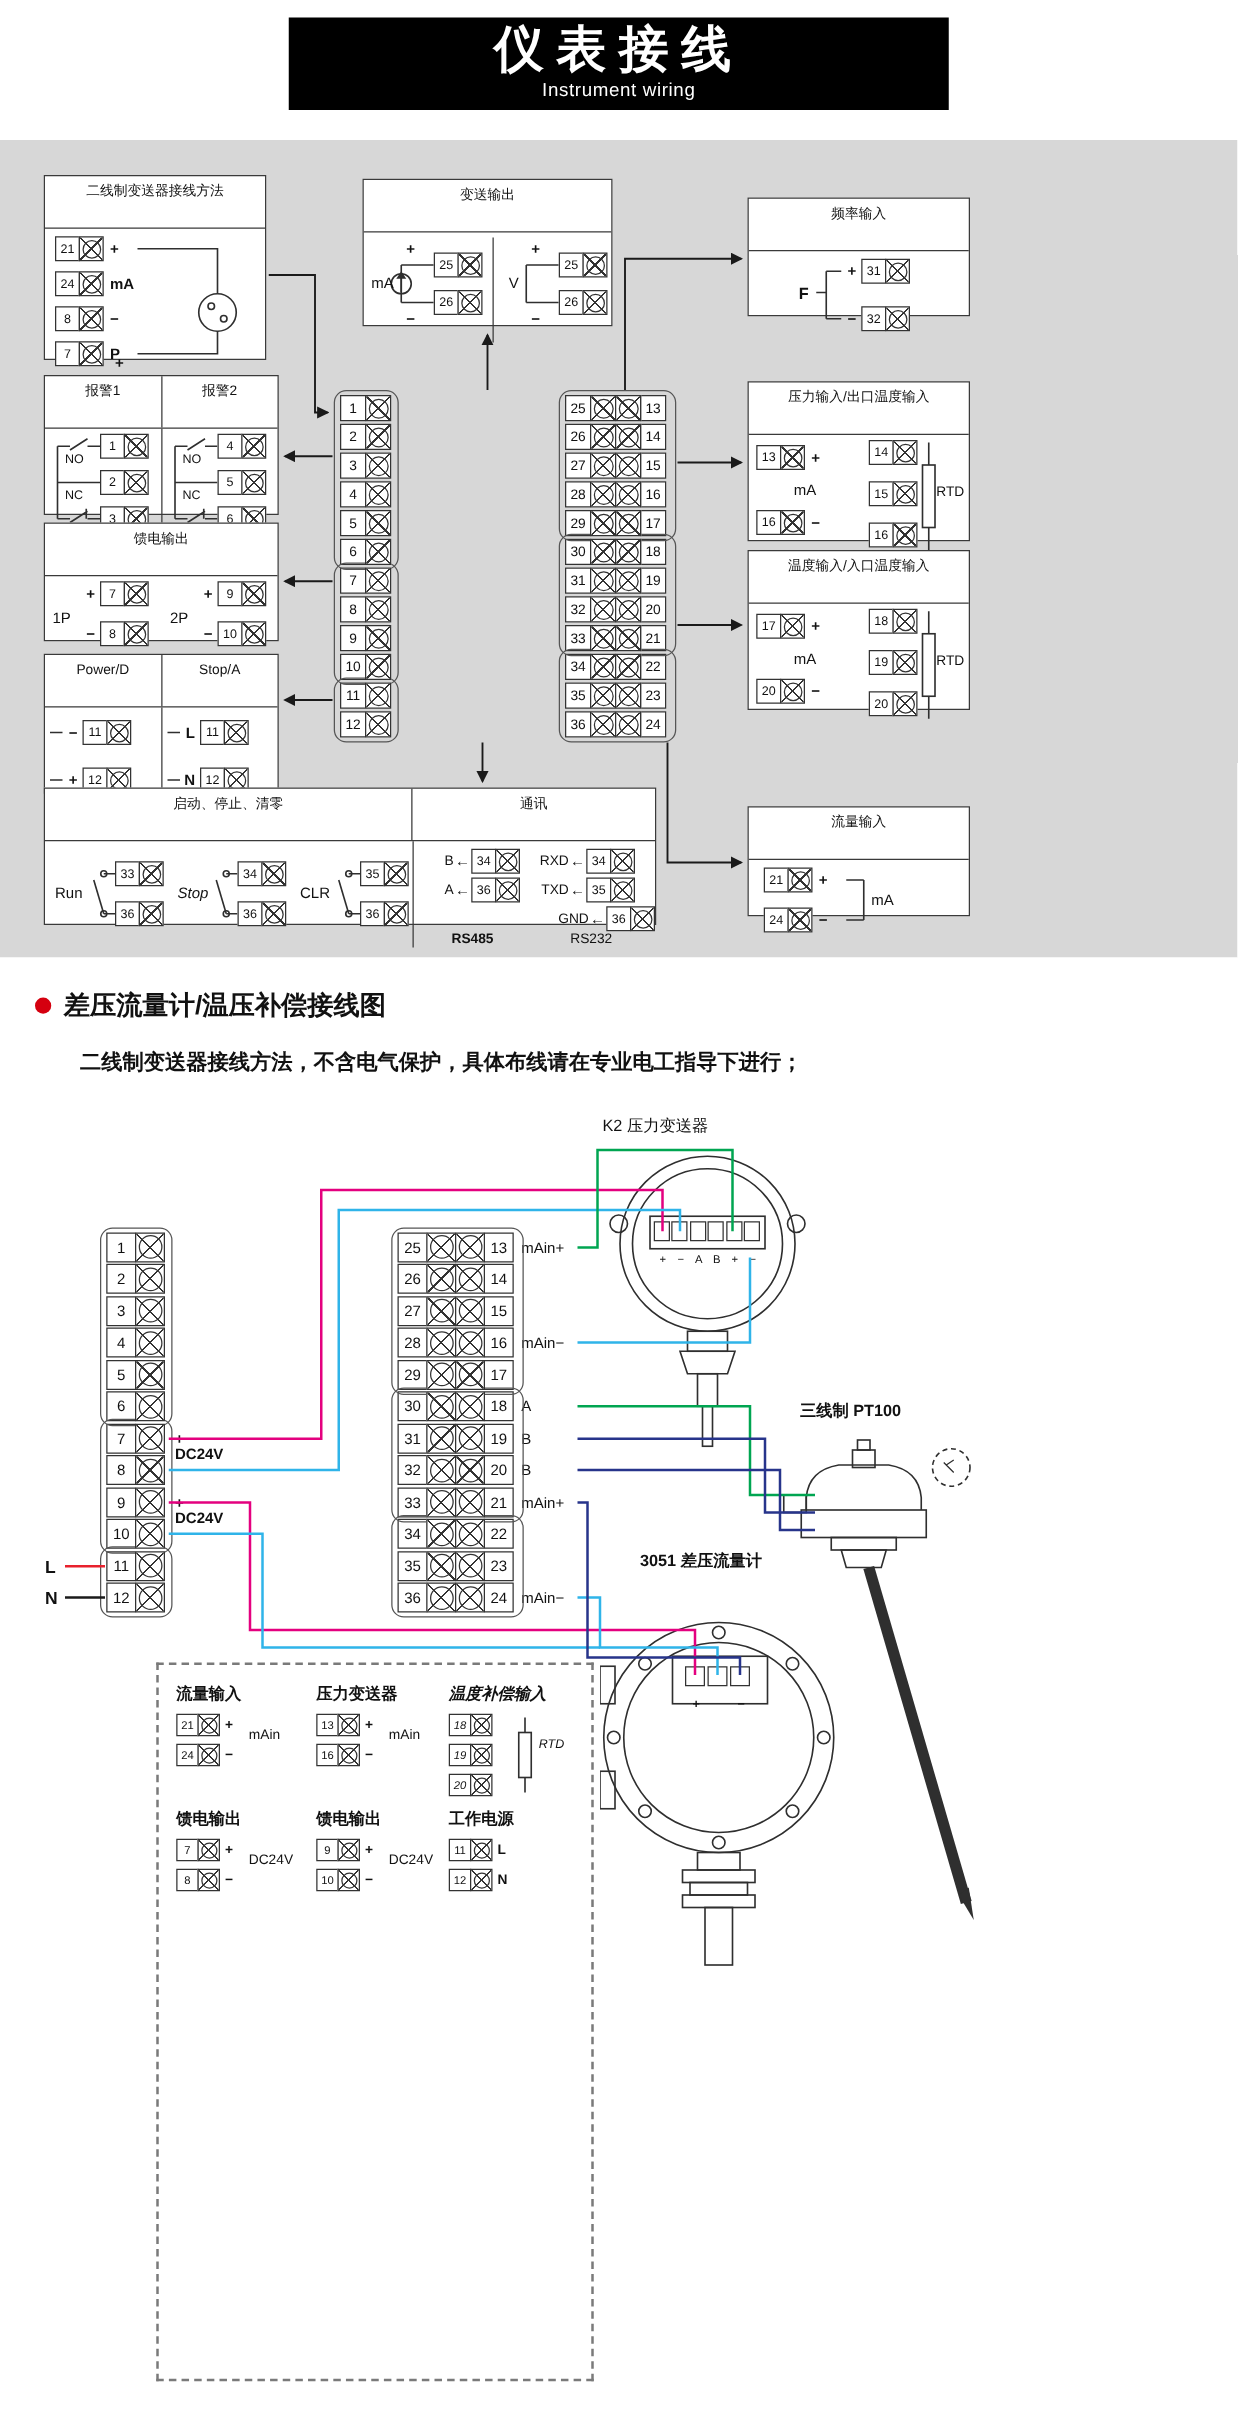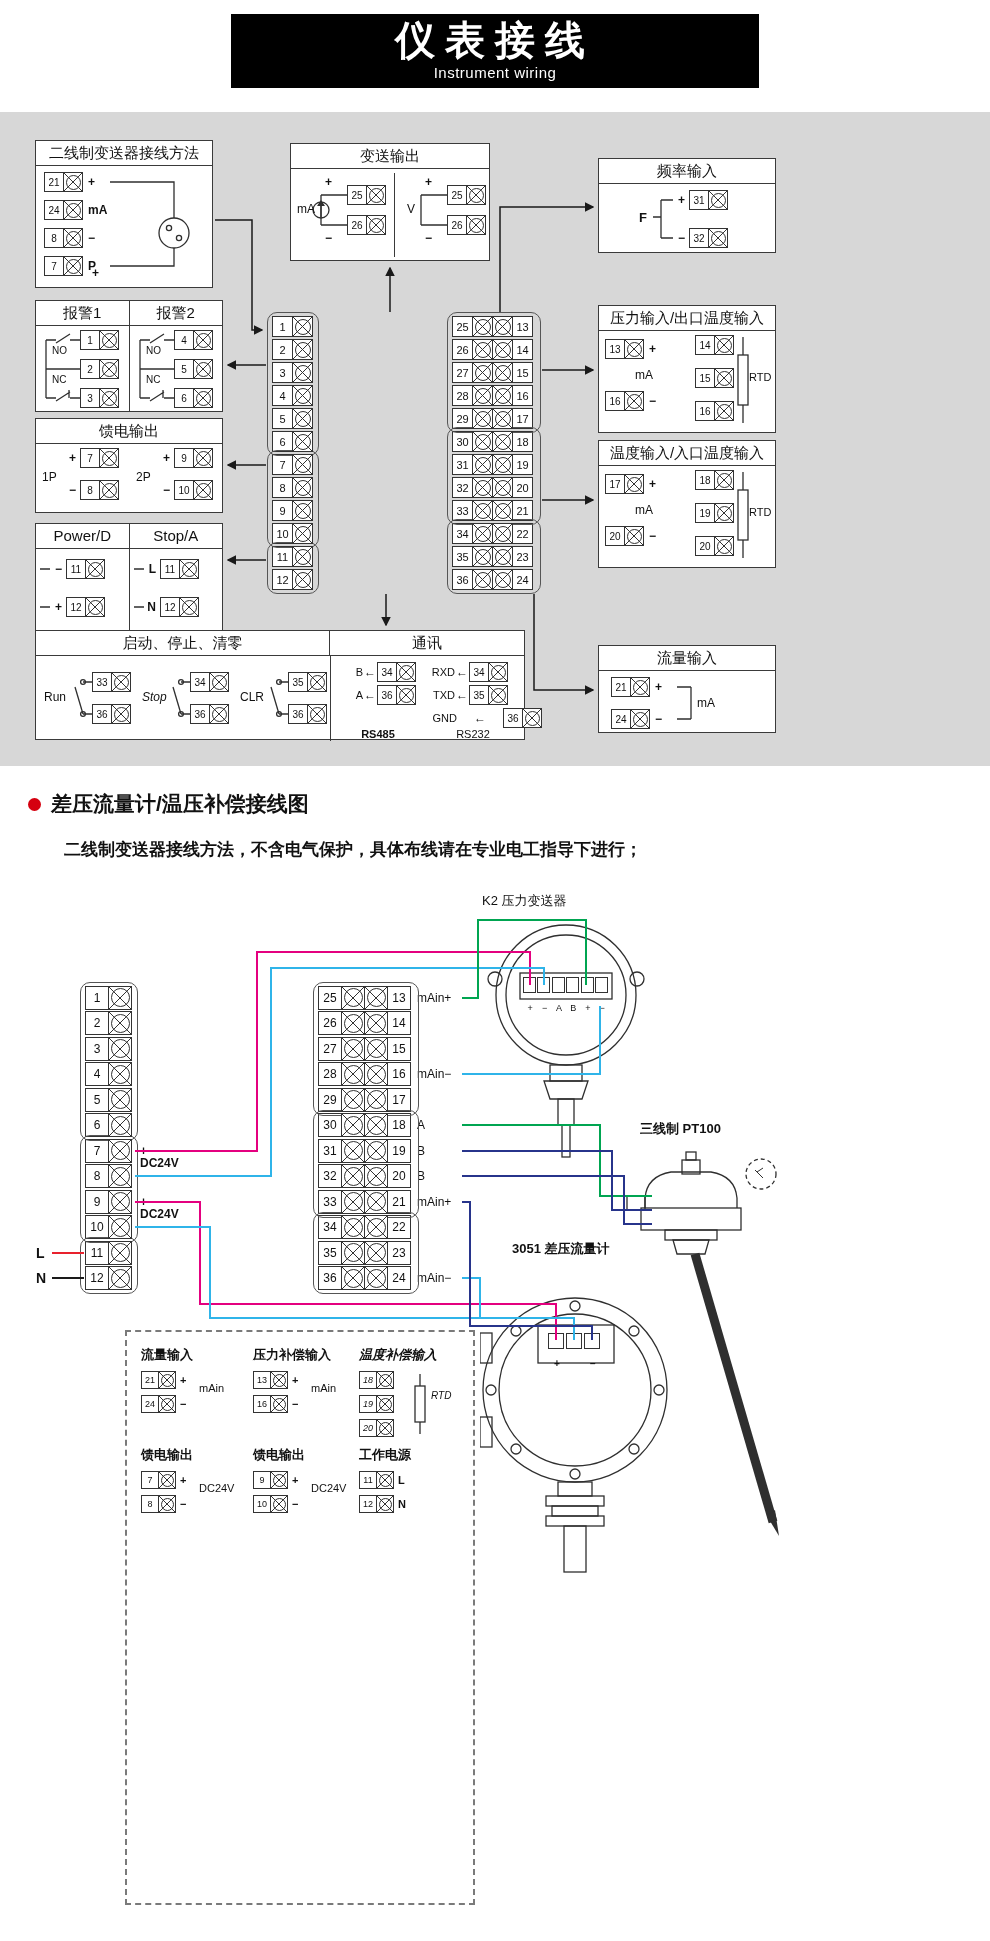--- a/index.html
+++ b/index.html
@@ -3,21 +3,21 @@
 <meta charset="utf-8">
 <style>
 *{margin:0;padding:0;box-sizing:border-box}
 body{background:#fff;font-family:"Liberation Sans","DejaVu Sans",sans-serif;color:#111}
 .page{position:relative;width:990px;height:1941px;background:#fff;overflow:hidden}
 .hdr-bar{position:absolute;left:231px;top:14px;width:528px;height:74px;background:#000;color:#fff;text-align:center}
 .hdr-title{font-size:40px;font-weight:bold;letter-spacing:10px;line-height:48px;padding-top:2px}
 .hdr-sub{font-size:15px;line-height:18px;letter-spacing:.5px}
 .top-panel{position:absolute;left:0;top:112px;width:990px;height:654px;background:#d7d7d7}
 .dbox{position:absolute;background:#fff;border:1.3px solid #3a3a3a}
-.dbox-title{height:25px;line-height:24px;text-align:center;font-size:15px;border-bottom:1.3px solid #3a3a3a}
+.dbox-title{height:42px;line-height:24px;text-align:center;font-size:11px;border-bottom:1.3px solid #3a3a3a}
 .dbox-title.split{display:flex;padding:0}
 .dbox-title.split>span{flex:1}
 .dbox-title.split>span:first-child{border-right:1.3px solid #3a3a3a}
 .dbox-body{position:relative;width:100%;height:calc(100% - 25px)}
 .term{display:inline-flex}
 .tn{display:inline-flex;align-items:center;justify-content:center;border:1px solid #333;background:#fff;color:#111}
 .ts{position:relative;display:inline-block;border:1px solid #333;background:#fff;margin-left:-1px}
 .ts::before{content:"";position:absolute;inset:1.5px;border:1px solid #333;border-radius:50%}
 .ts::after{content:"";position:absolute;inset:0;background:
  linear-gradient(45deg,transparent calc(50% - .7px),#333 calc(50% - .7px),#333 calc(50% + .7px),transparent calc(50% + .7px)),
@@ -491,21 +491,21 @@
                 </span>
               </div>
               <div style="position: absolute; left: 0px; top: 23px; display: flex; align-items: center;">
                 <span style="font-size: 11px; width: 28px; text-align: right;">TXD</span>
                 <span style="font-size: 12px; width: 14px; text-align: center;">←</span>
                 <span class="term">
                   <span class="tn" style="width: 20px; height: 20px; font-size: 10px;">35</span>
                   <span class="ts" style="width: 20px; height: 20px;"></span>
                 </span>
               </div>
-              <div style="position: absolute; left: 2px; top: 46px; display: flex; align-items: center; gap: 16px;">
+              <div style="position: absolute; left: 16px; top: 46px; display: flex; align-items: center;">
                 <span style="font-size: 11px; width: 28px; text-align: right;">GND</span>
                 <span style="font-size: 12px; width: 14px; text-align: center;">←</span>
                 <span class="term">
                   <span class="tn" style="width: 20px; height: 20px; font-size: 10px;">36</span>
                   <span class="ts" style="width: 20px; height: 20px;"></span>
                 </span>
               </div>
               <span class="lab" style="left: 0px; top: 66px; width: 92px; text-align: center; font-size: 11px; font-weight: normal;">RS232</span>
             </div>
           </div>
@@ -1049,21 +1049,21 @@
           <div class="minirow">
             <span class="term">
               <span class="tn" style="width: 18px; height: 18px; font-size: 9px;">24</span>
               <span class="ts" style="width: 18px; height: 18px;"></span>
             </span>
             <span class="sgn" style="font-size: 11px; margin-left: 4px;">−</span>
           </div>
           <span class="lab" style="left: 58px; top: 36px; font-size: 11px;">mAin</span>
         </div>
         <div class="mini" style="left: 126px; top: 14px;">
-          <div class="mini-title">压力补偿输入</div>
+          <div class="mini-title">压力变送器</div>
           <div class="minirow">
             <span class="term">
               <span class="tn" style="width: 18px; height: 18px; font-size: 9px;">13</span>
               <span class="ts" style="width: 18px; height: 18px;"></span>
             </span>
             <span class="sgn" style="font-size: 11px; margin-left: 4px;">+</span>
           </div>
           <div class="minirow">
             <span class="term">
               <span class="tn" style="width: 18px; height: 18px; font-size: 9px;">16</span>

